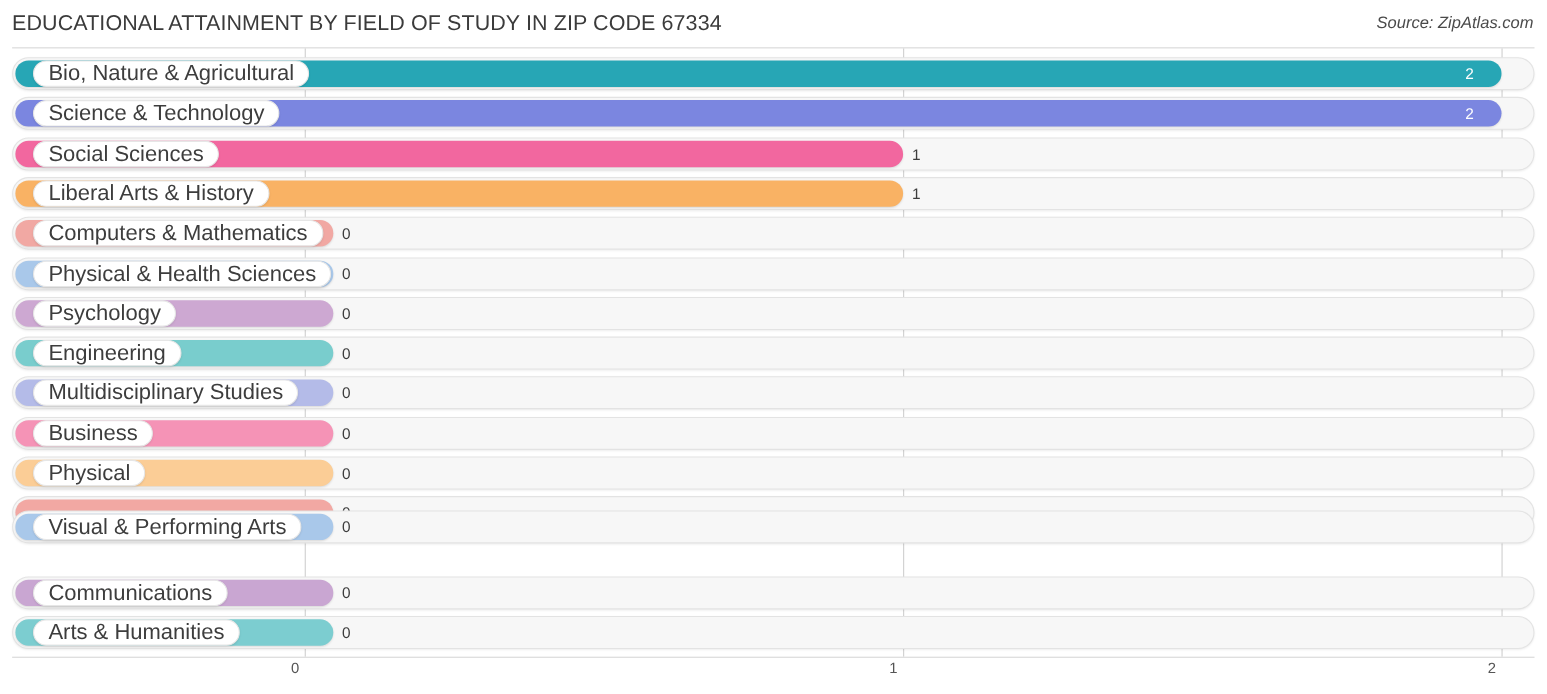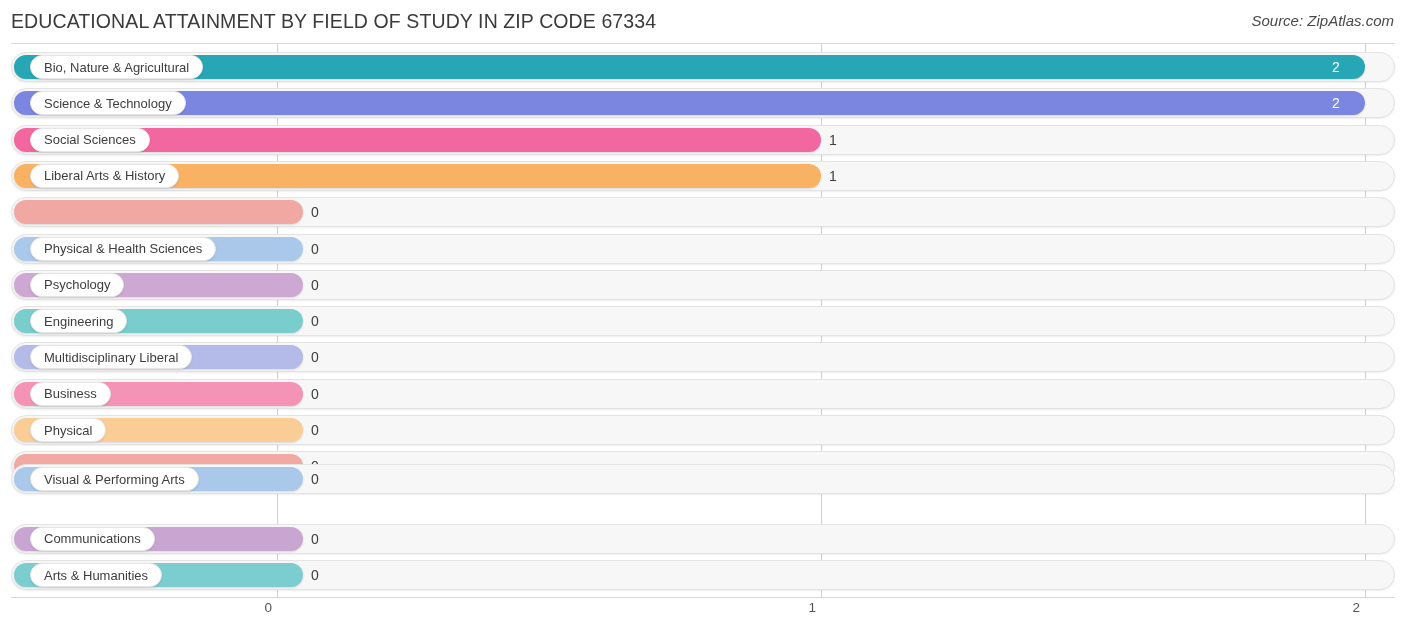--- a/index.html
+++ b/index.html
@@ -59,21 +59,21 @@
   .pill {
     position: absolute; left: 19px; top: 3px; height: 24px;
     background: #ffffff;
     border: 1px solid #e6e6e6;
     border-radius: 12px;
     box-shadow: 0 1px 2px rgba(0,0,0,0.10);
     display: flex; align-items: center;
     padding: 0 13px;
   }
   .pill span {
-    font-size: 13px; color: #3d3d3d; white-space: nowrap;
+    font-size: 20px; color: #3d3d3d; white-space: nowrap;
     line-height: 1;
   }
   
   .val-in {
     position: absolute; top: 0; height: 30px;
     display: flex; align-items: center;
     font-size: 14px; color: #ffffff; white-space: nowrap;
   }
   
   .val-out {
@@ -138,20 +138,23 @@
         <div class="track"></div>
         <div class="bar" style="width: 807px; background: rgb(249, 178, 100);"></div>
         <div class="pill">
           <span>Liberal Arts &amp; History</span>
         </div>
         <div class="val-out" style="left: 818px;">1</div>
       </div>
       <div class="row" style="top: 153.2px;">
         <div class="track"></div>
         <div class="bar" style="width: 289px; background: rgb(241, 168, 163);"></div>
+        <div class="pill">
+          <span>Computers &amp; Mathematics</span>
+        </div>
         <div class="val-out" style="left: 300px;">0</div>
       </div>
       <div class="row" style="top: 189.5px; text-align: right;">
         <div class="track"></div>
         <div class="bar" style="width: 289px; background: rgb(169, 200, 234);"></div>
         <div class="pill">
           <span>Physical &amp; Health Sciences</span>
         </div>
         <div class="val-out" style="left: 300px;">0</div>
       </div>
@@ -168,21 +171,21 @@
         <div class="bar" style="width: 289px; background: rgb(121, 205, 205);"></div>
         <div class="pill">
           <span>Engineering</span>
         </div>
         <div class="val-out" style="left: 300px;">0</div>
       </div>
       <div class="row" style="top: 298.4px;">
         <div class="track"></div>
         <div class="bar" style="width: 289px; background: rgb(180, 187, 232);"></div>
         <div class="pill">
-          <span>Multidisciplinary Liberal</span>
+          <span>Multidisciplinary Studies</span>
         </div>
         <div class="val-out" style="left: 300px;">0</div>
       </div>
       <div class="row" style="top: 334.7px;">
         <div class="track"></div>
         <div class="bar" style="width: 289px; background: rgb(245, 147, 182);"></div>
         <div class="pill">
           <span>Business</span>
         </div>
         <div class="val-out" style="left: 300px;">0</div>

